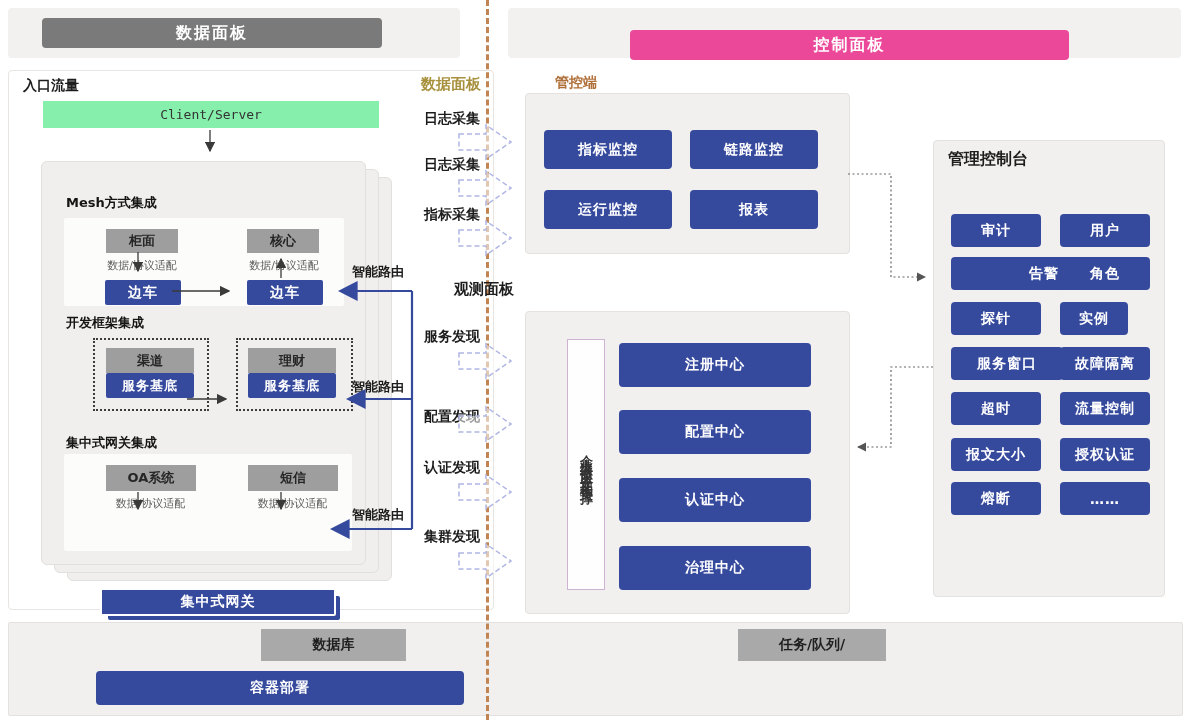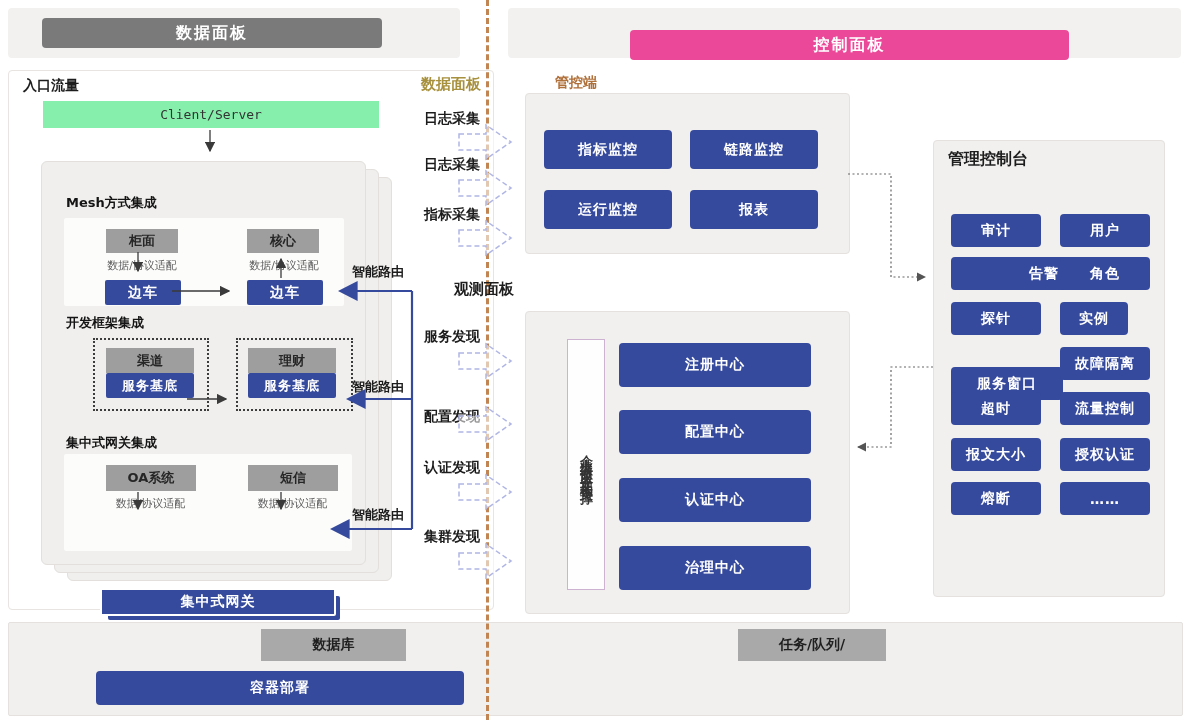--- a/index.html
+++ b/index.html
@@ -121,21 +121,21 @@
 </div>
 
 <div class="abs panel" style="left:933px;top:140px;width:230px;height:455px;">
   <div class="abs" style="left:14px;top:8px;font-size:16px;font-weight:bold;">管理控制台</div>
   <div class="abs blue-btn" style="left:17px;top:73px;width:90px;height:33px;">审计</div>
   <div class="abs blue-btn" style="left:126px;top:73px;width:90px;height:33px;">用户</div>
   <div class="abs blue-btn" style="left:17px;top:116px;width:90px;height:33px;padding-left:48px;">告警</div>
   <div class="abs blue-btn" style="left:126px;top:116px;width:90px;height:33px;">角色</div>
   <div class="abs blue-btn" style="left:17px;top:161px;width:90px;height:33px;">探针</div>
   <div class="abs blue-btn" style="left:126px;top:161px;width:68px;height:33px;">实例</div>
-  <div class="abs blue-btn" style="left:17px;top:206px;width:112px;height:33px;margin-top:20px;">服务窗口</div>
+  <div class="abs blue-btn" style="left:17px;top:206px;width:112px;height:33px;">服务窗口</div>
   <div class="abs blue-btn" style="left:126px;top:206px;width:90px;height:33px;">故障隔离</div>
   <div class="abs blue-btn" style="left:17px;top:251px;width:90px;height:33px;">超时</div>
   <div class="abs blue-btn" style="left:126px;top:251px;width:90px;height:33px;">流量控制</div>
   <div class="abs blue-btn" style="left:17px;top:297px;width:90px;height:33px;">报文大小</div>
   <div class="abs blue-btn" style="left:126px;top:297px;width:90px;height:33px;">授权认证</div>
   <div class="abs blue-btn" style="left:17px;top:341px;width:90px;height:33px;">熔断</div>
   <div class="abs blue-btn" style="left:126px;top:341px;width:90px;height:33px;">……</div>
 </div>
 
 <div class="abs panel" style="left:8px;top:622px;width:1173px;height:92px;border-radius:2px;">

